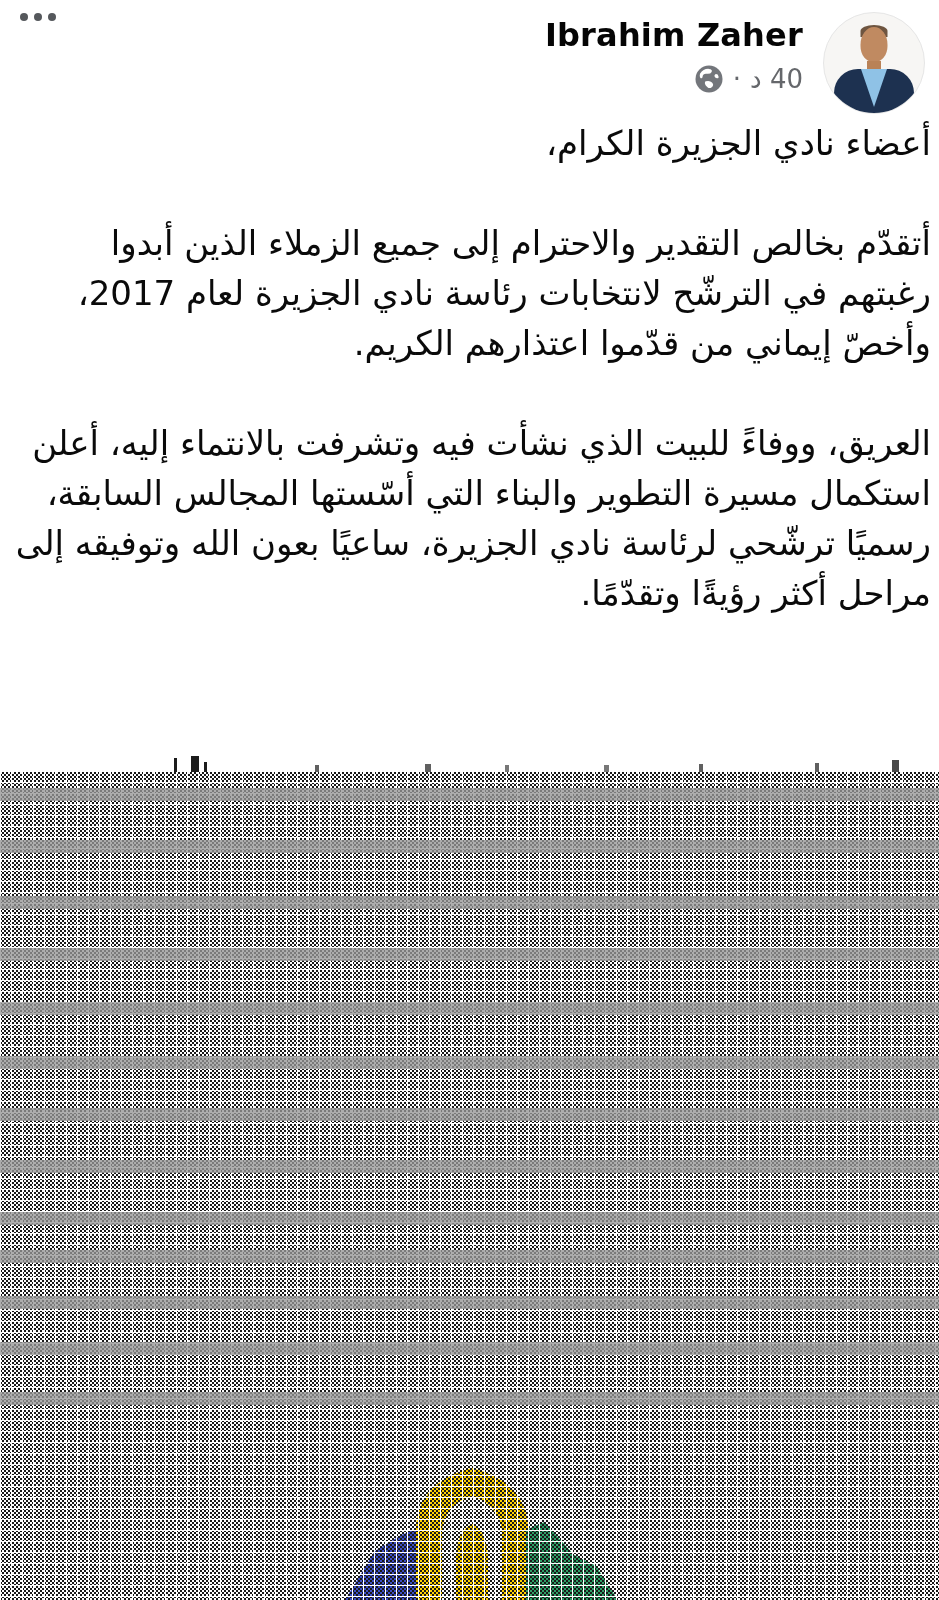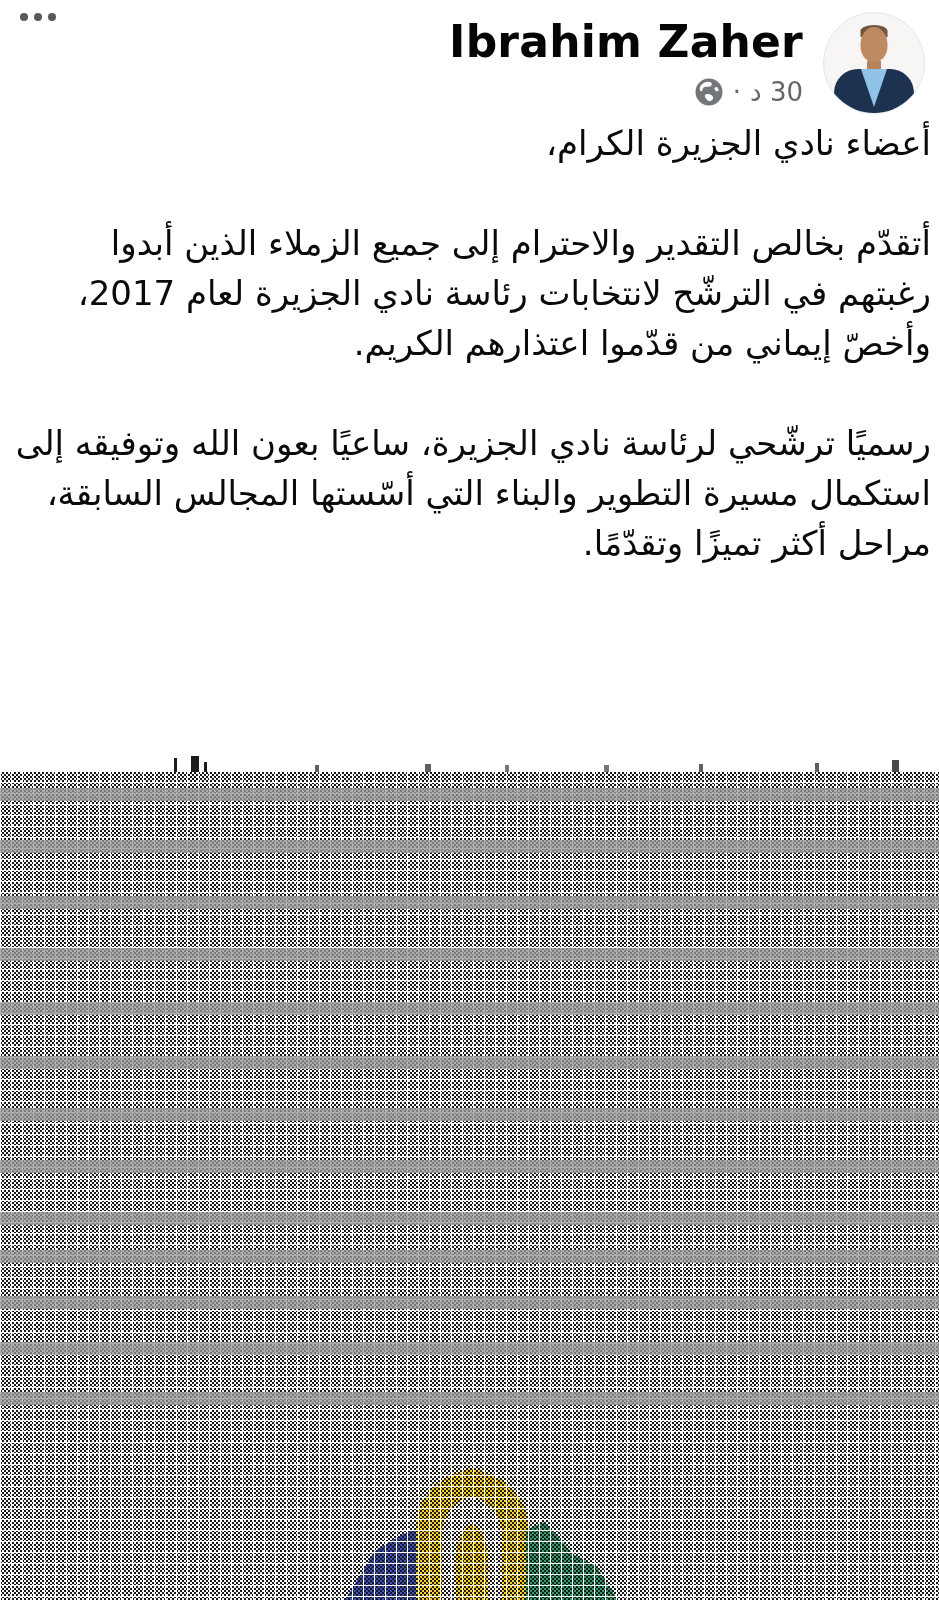--- a/index.html
+++ b/index.html
@@ -18,21 +18,21 @@
     flex:0 0 auto;width:102px;height:102px;border-radius:50%;position:relative;overflow:hidden;
     background:#f7f6f4;border:1px solid #e6e6e6;box-sizing:border-box;cursor:pointer;
   }
   .p-head{position:absolute;top:14px;left:50%;transform:translateX(-50%);width:27px;height:35px;border-radius:50% 50% 46% 46%;background:#c08a61;}
   .p-hair{position:absolute;top:12px;left:50%;transform:translateX(-50%);width:27px;height:12px;border-radius:50% 50% 0 0;background:#6e5540;}
   .p-body{position:absolute;bottom:-2px;left:50%;transform:translateX(-50%);width:80px;height:46px;border-radius:24px 24px 0 0;background:#1d3150;}
   .p-neck{position:absolute;bottom:40px;left:50%;transform:translateX(-50%);width:14px;height:12px;background:#b98257;}
   .p-shirt{position:absolute;bottom:6px;left:50%;transform:translateX(-50%);width:26px;height:38px;background:#8fc2e6;clip-path:polygon(0 0,100% 0,50% 100%);}
 
   .header-text{flex:0 0 auto;margin-right:20px;padding-top:4px;text-align:right;}
-  .author-name{font-size:44px;font-weight:bold;color:#050505;letter-spacing:.2px;cursor:pointer;}
+  .author-name{font-size:32px;font-weight:bold;color:#050505;letter-spacing:.2px;cursor:pointer;}
   .meta-row{margin-top:10px;display:flex;flex-direction:row;align-items:center;justify-content:flex-start;gap:9px;color:#65676b;font-size:26px;}
   .meta-sep{color:#65676b;font-size:26px;line-height:26px;}
   .globe{display:block;}
 
   
   .post-text{position:absolute;top:118px;right:0;left:0;padding:0 8px;text-align:right;font-size:34px;line-height:50px;color:#0a0a0a;}
   .post-line{height:50px;white-space:nowrap;}
   .post-line.blank{height:50px;}
 
   
@@ -70,42 +70,43 @@
     <div class="avatar">
       <span class="p-hair"></span>
       <span class="p-head"></span>
       <span class="p-neck"></span>
       <span class="p-body"></span>
       <span class="p-shirt"></span>
     </div>
     <div class="header-text">
       <div class="author-name">Ibrahim Zaher</div>
       <div class="meta-row">
-        <span>30 د</span>
+        <span>40 د</span>
         <span class="meta-sep">·</span>
         <svg class="globe" width="30" height="30" viewBox="0 0 16 16">
           <circle cx="8" cy="8" r="7.2" fill="#73767b"></circle>
           <path d="M3.2 5.2 Q5 2.4 8 2.6 Q10 2.8 9.4 4.2 Q8.8 5.4 6.8 5.2 Q4.8 5 4.6 6.6 Q4.4 8 3.4 7.4 Q2.8 6.4 3.2 5.2 Z" fill="#ffffff"></path>
           <path d="M6.2 9.2 Q8.4 8.6 9.6 9.8 Q10.8 11 9.6 12.2 Q8.4 13.4 7.2 12.4 Q6 11.4 5.8 10.4 Q5.7 9.5 6.2 9.2 Z" fill="#ffffff"></path>
           <path d="M11.4 5.4 Q12.8 5.2 13.1 6.6 Q13.3 7.8 12.2 7.6 Q11 7.4 10.9 6.4 Q10.9 5.6 11.4 5.4 Z" fill="#ffffff"></path>
         </svg>
       </div>
     </div>
   </div>
 
   <div class="post-text">
       <div class="post-line">أعضاء نادي الجزيرة الكرام،</div>
       <div class="post-line blank">&nbsp;</div>
       <div class="post-line">أتقدّم بخالص التقدير والاحترام إلى جميع الزملاء الذين أبدوا</div>
       <div class="post-line">رغبتهم في الترشّح لانتخابات رئاسة نادي الجزيرة لعام 2017،</div>
       <div class="post-line">وأخصّ إيماني من قدّموا اعتذارهم الكريم.</div>
       <div class="post-line blank">&nbsp;</div>
+      <div class="post-line">العريق، ووفاءً للبيت الذي نشأت فيه وتشرفت بالانتماء إليه، أعلن</div>
+      <div class="post-line">استكمال مسيرة التطوير والبناء التي أسّستها المجالس السابقة،</div>
       <div class="post-line">رسميًا ترشّحي لرئاسة نادي الجزيرة، ساعيًا بعون الله وتوفيقه إلى</div>
-      <div class="post-line">استكمال مسيرة التطوير والبناء التي أسّستها المجالس السابقة،</div>
-      <div class="post-line">مراحل أكثر تميزًا وتقدّمًا.</div>
+      <div class="post-line">مراحل أكثر رؤيةًا وتقدّمًا.</div>
     </div>
 
   <div class="text-remnants">
     <i style="right:762px;width:3px;height:14px;top:2px;"></i>
     <i style="right:740px;width:8px;height:16px;top:0;"></i>
     <i style="right:732px;width:3px;height:10px;top:6px;"></i>
     <i style="right:620px;width:4px;height:7px;top:9px;opacity:.7;"></i>
     <i style="right:508px;width:6px;height:8px;top:8px;opacity:.7;"></i>
     <i style="right:430px;width:4px;height:7px;top:9px;opacity:.6;"></i>
     <i style="right:330px;width:5px;height:7px;top:9px;opacity:.6;"></i>

